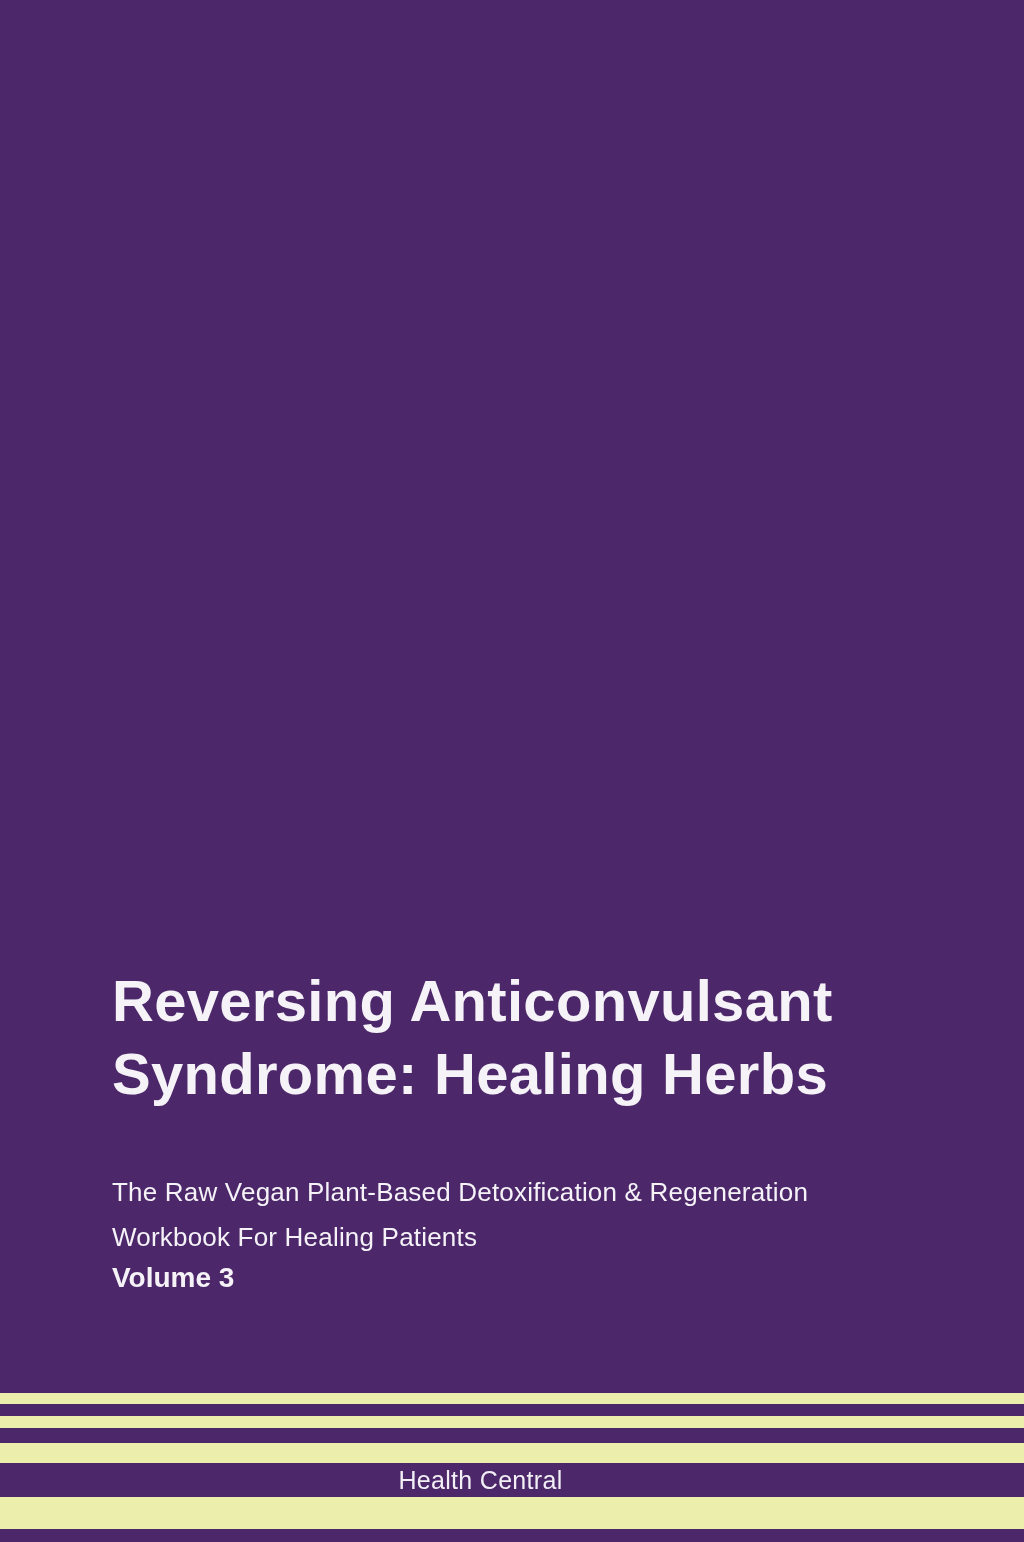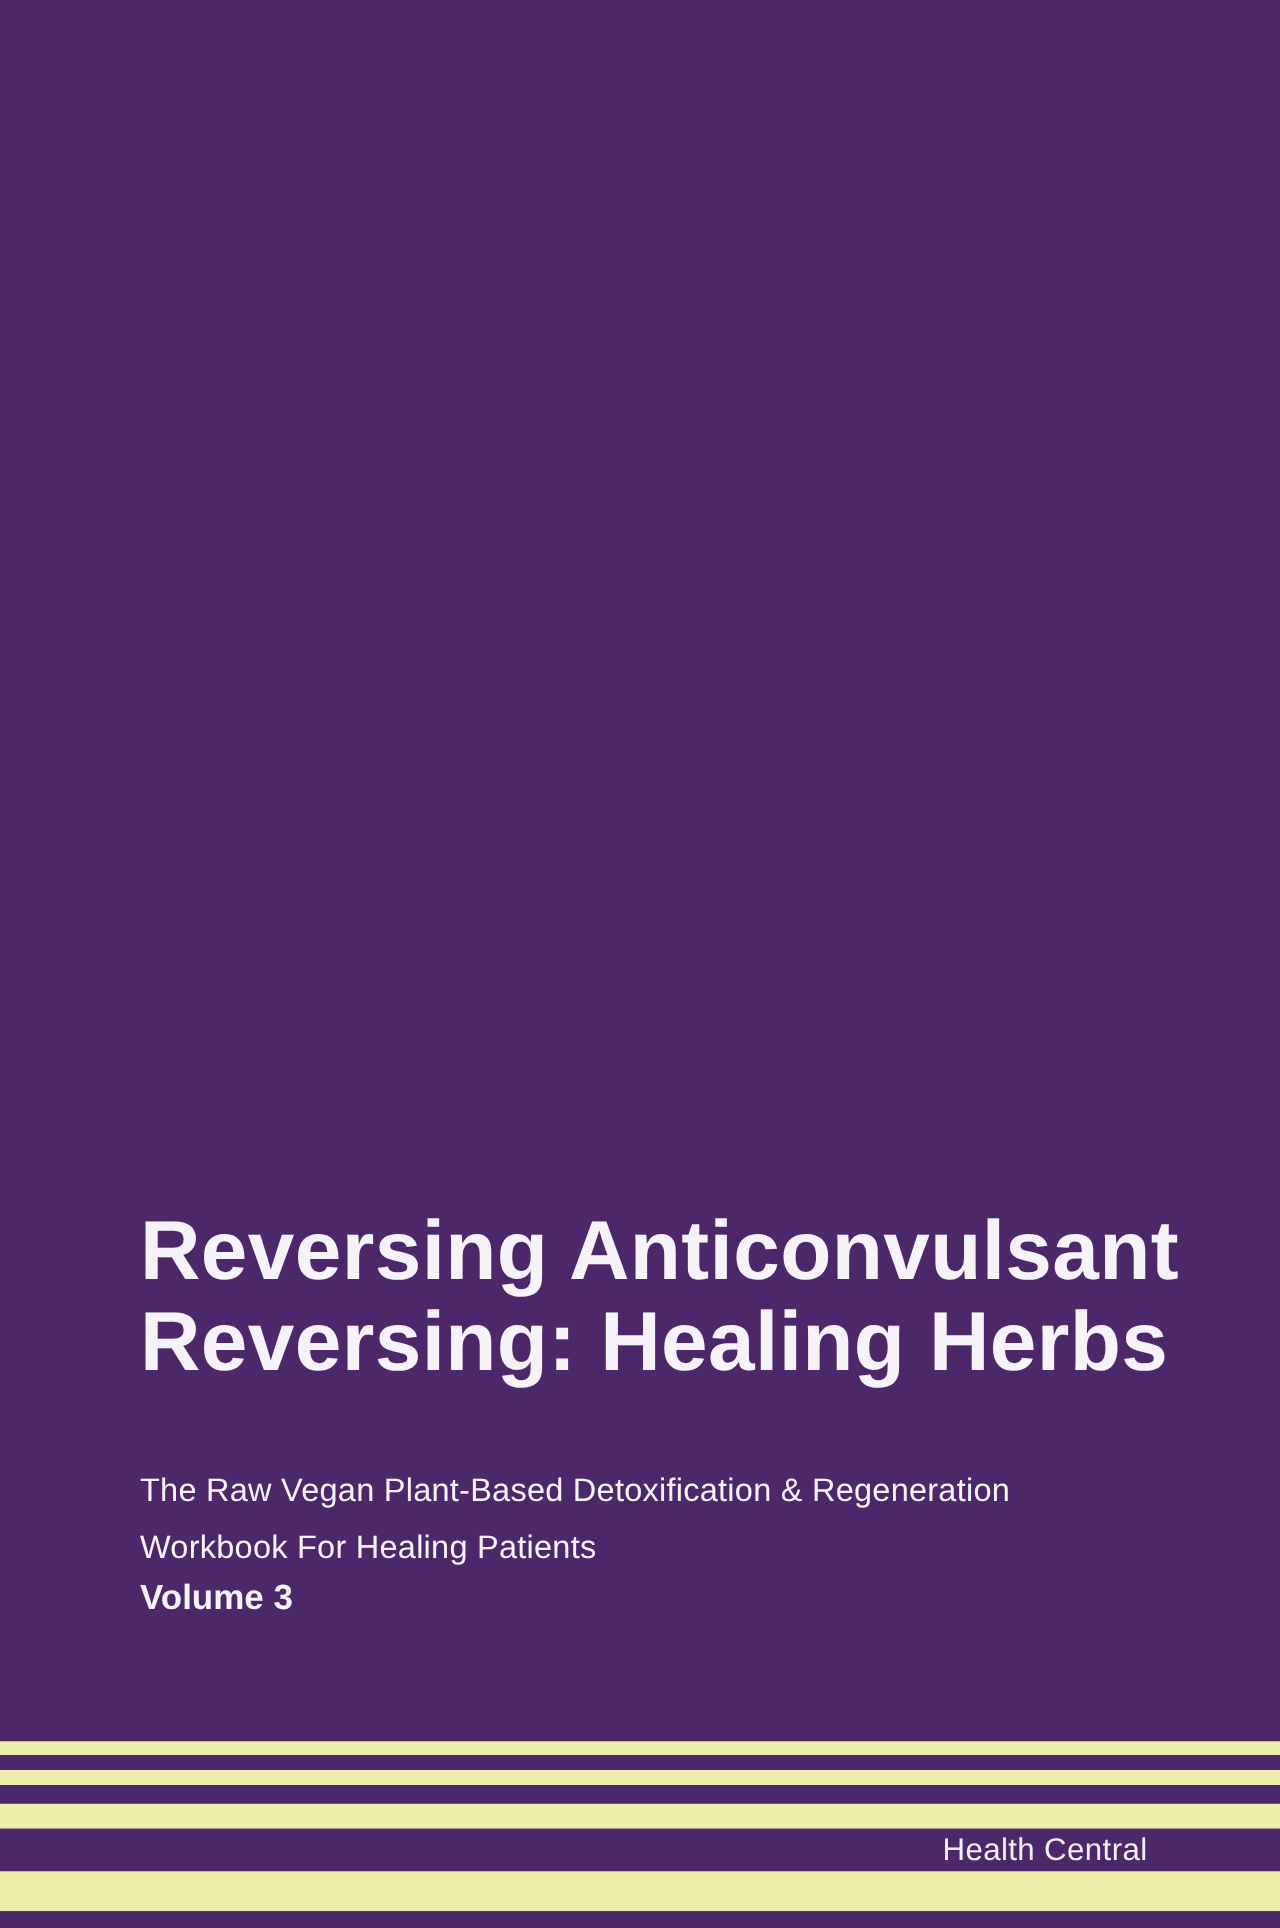--- a/index.html
+++ b/index.html
@@ -24,21 +24,21 @@
     background: var(--bg);
   }
   .title-block {
     position: absolute;
     left: 112px;
     top: 964px;
     right: 40px;
   }
   .title {
     margin: 0;
-    font-size: 67px;
+    font-size: 58px;
     line-height: 73px;
     font-weight: bold;
     color: var(--title);
     letter-spacing: 0.3px;
   }
   .t-line { display: block; white-space: nowrap; }
   .subtitle-block {
     position: absolute;
     left: 112px;
     top: 1170px;
@@ -78,40 +78,40 @@
   }
   .publisher-band {
     position: absolute;
     left: 0;
     right: 0;
     top: 1463px;
     height: 34px;
     background: var(--bg);
     display: flex;
     align-items: center;
-    justify-content: flex-end;
+    justify-content: center;
     padding-right: 106px;
     padding-left: 43px;
   }
   .publisher {
     color: var(--pub);
     font-size: 25px;
     line-height: 1;
     letter-spacing: 0.3px;
   }
 </style>
 </head>
 <body>
 
 <div class="cover">
 
   <header class="title-block">
     <h1 class="title">
       <span class="t-line">Reversing Anticonvulsant</span>
-      <span class="t-line">Reversing: Healing Herbs</span>
+      <span class="t-line">Syndrome: Healing Herbs</span>
     </h1>
   </header>
 
   <div class="subtitle-block">
     <span class="s-line">The Raw Vegan Plant-Based Detoxification &amp; Regeneration</span>
     <span class="s-line">Workbook For Healing Patients</span>
   </div>
 
   <div class="volume">Volume 3</div>
 

